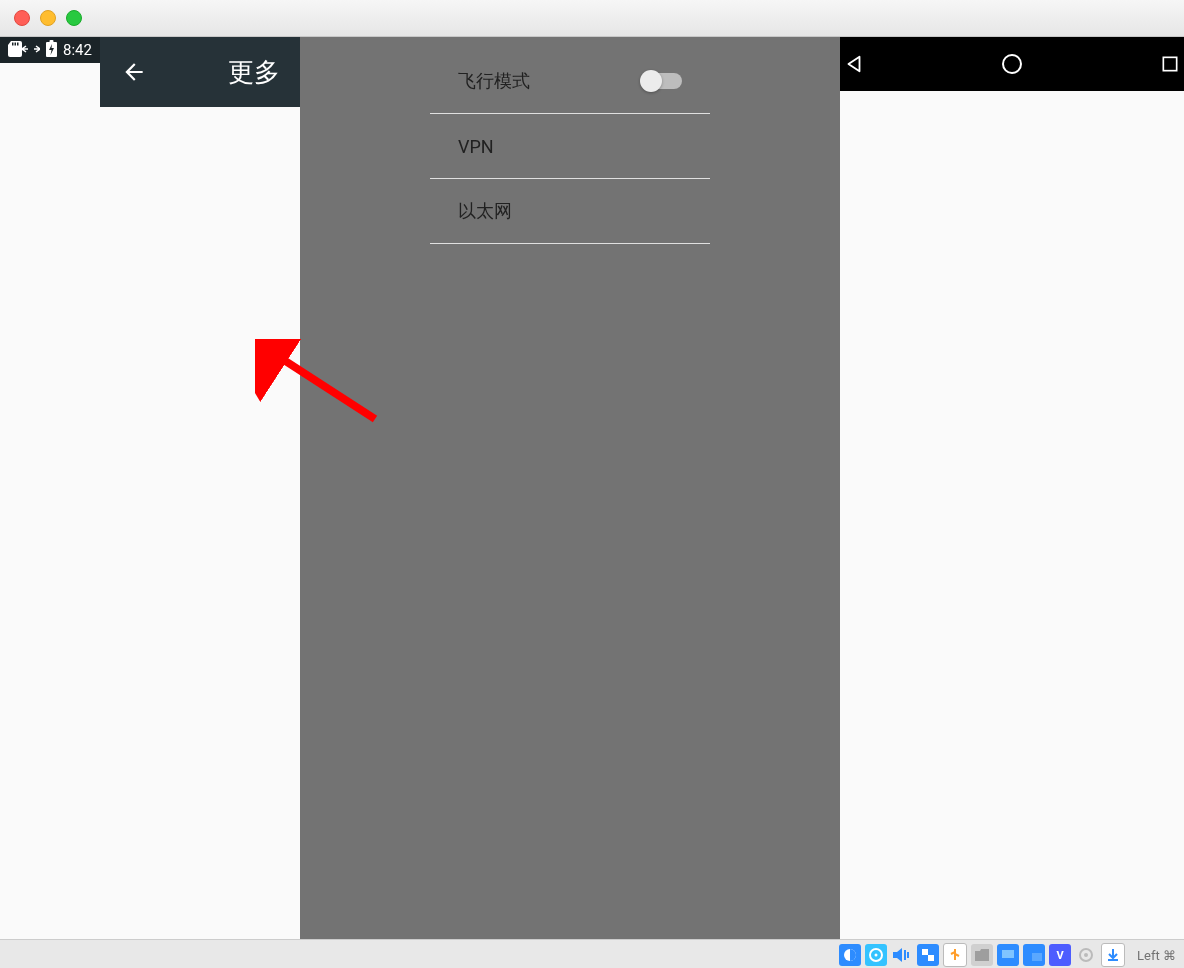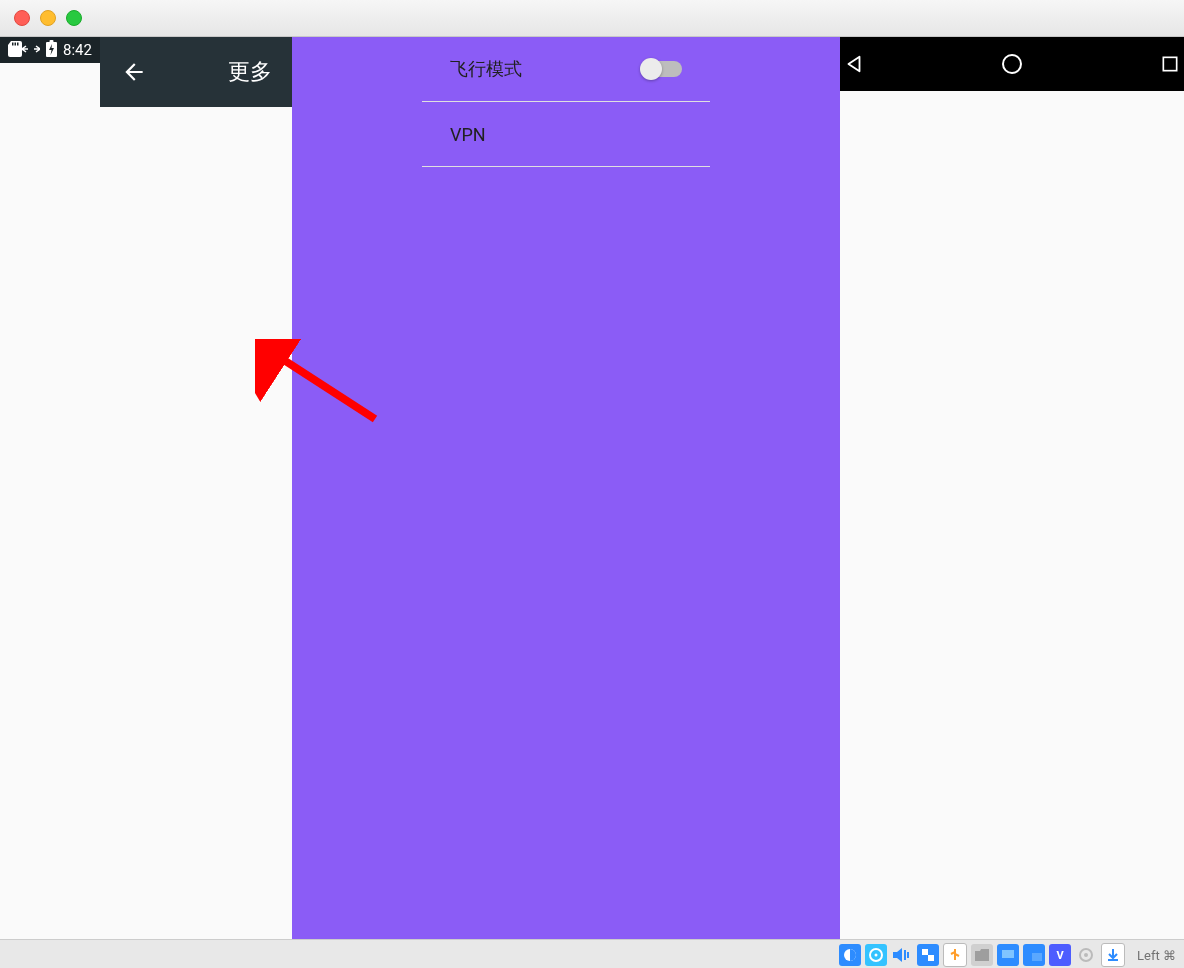--- a/index.html
+++ b/index.html
@@ -13,23 +13,23 @@
   
   .vm-area{width:1184px;height:calc(968px - 36px - 30px);background:#fafafa;display:flex;}
   
   .android-statusbar{height:26px;background:#1b2428;display:flex;align-items:center;justify-content:space-between;padding:0 8px;color:#fff;font-size:14px;}
   .status-left{display:flex;align-items:center;gap:6px;}
   .status-right{display:flex;align-items:center;gap:6px;}
   .sd-icon{display:inline-block;}
   
   .android-appbar{height:70px;background:#263238;display:flex;align-items:center;padding:0 20px;color:#fff;}
   .back-arrow{width:28px;height:28px;display:flex;align-items:center;justify-content:center;margin-right:80px;cursor:pointer;}
-  .appbar-title{font-size:22px;font-weight:400;}
-  
-  .settings-list{flex:1;background:#8b5cf6;padding:0 130px;}
+  .appbar-title{font-size:26px;font-weight:400;}
+  
+  .settings-list{flex:1;background:#737373;padding:12px 130px;}
   .setting-row{height:64px;display:flex;align-items:center;justify-content:space-between;border-bottom:1px solid #e0e0e0;padding:0 28px;cursor:pointer;}
   .setting-label{font-size:18px;color:#212121;}
   .toggle{width:40px;height:16px;background:#bdbdbd;border-radius:10px;position:relative;}
   .toggle-knob{width:22px;height:22px;background:#ececec;border-radius:50%;position:absolute;top:-3px;left:-2px;box-shadow:0 1px 3px rgba(0,0,0,0.3);}
   
   .android-navbar{height:54px;background:#000;display:flex;align-items:center;justify-content:center;gap:130px;}
   .nav-btn{width:28px;height:28px;display:flex;align-items:center;justify-content:center;cursor:pointer;}
   
   .annotation-arrow{position:absolute;left:255px;top:302px;pointer-events:none;}
   
@@ -96,20 +96,23 @@
   <div class="settings-list">
     <div class="setting-row">
       <span class="setting-label">飞行模式</span>
       <div class="toggle">
         <div class="toggle-knob"></div>
       </div>
     </div>
     <div class="setting-row">
       <span class="setting-label">VPN</span>
     </div>
+    <div class="setting-row">
+      <span class="setting-label">以太网</span>
+    </div>
   </div>
 
   <div class="android-navbar">
     <div class="nav-btn">
       <svg width="22" height="22" viewBox="0 0 24 24">
           <path d="M18 4 L6 12 L18 20 Z" fill="none" stroke="#fff" stroke-width="2" stroke-linejoin="round"></path>
         </svg>
     </div>
     <div class="nav-btn">
       <svg width="24" height="24" viewBox="0 0 24 24">

